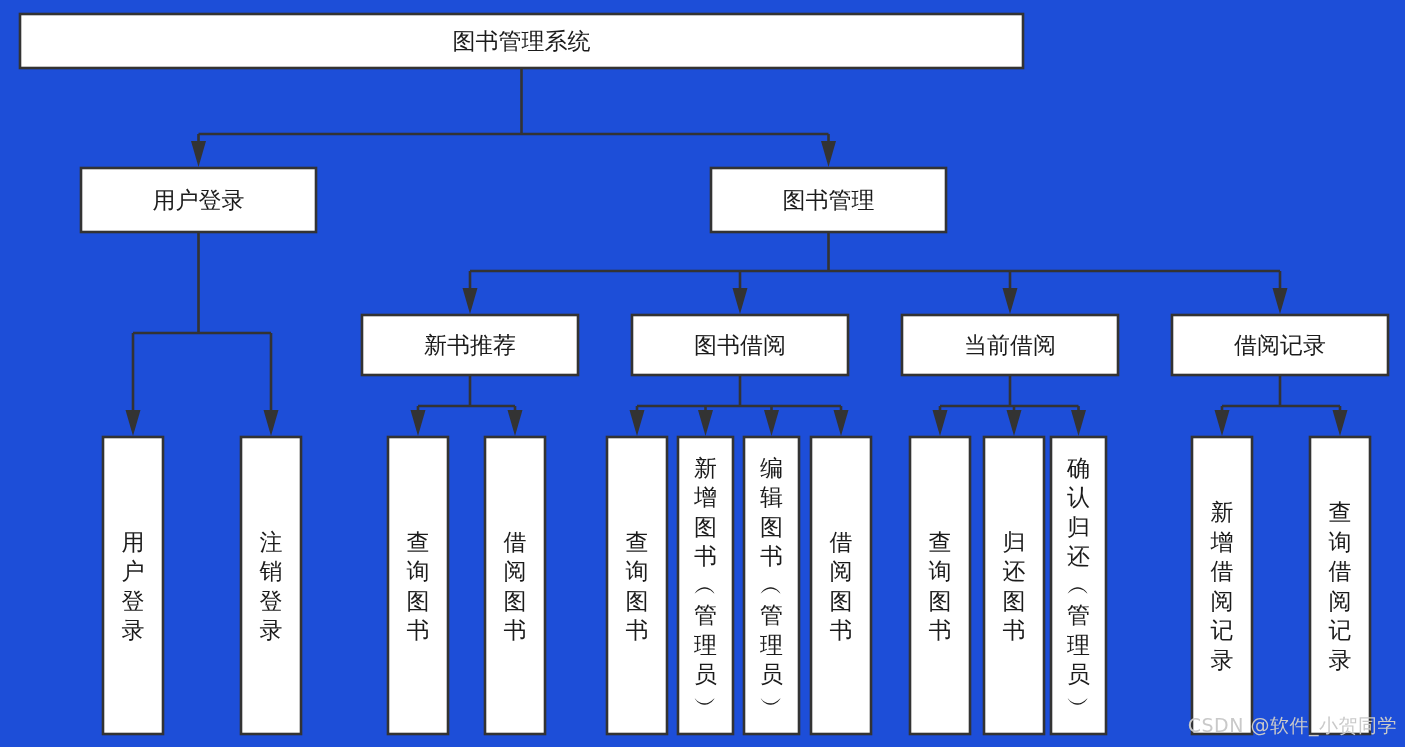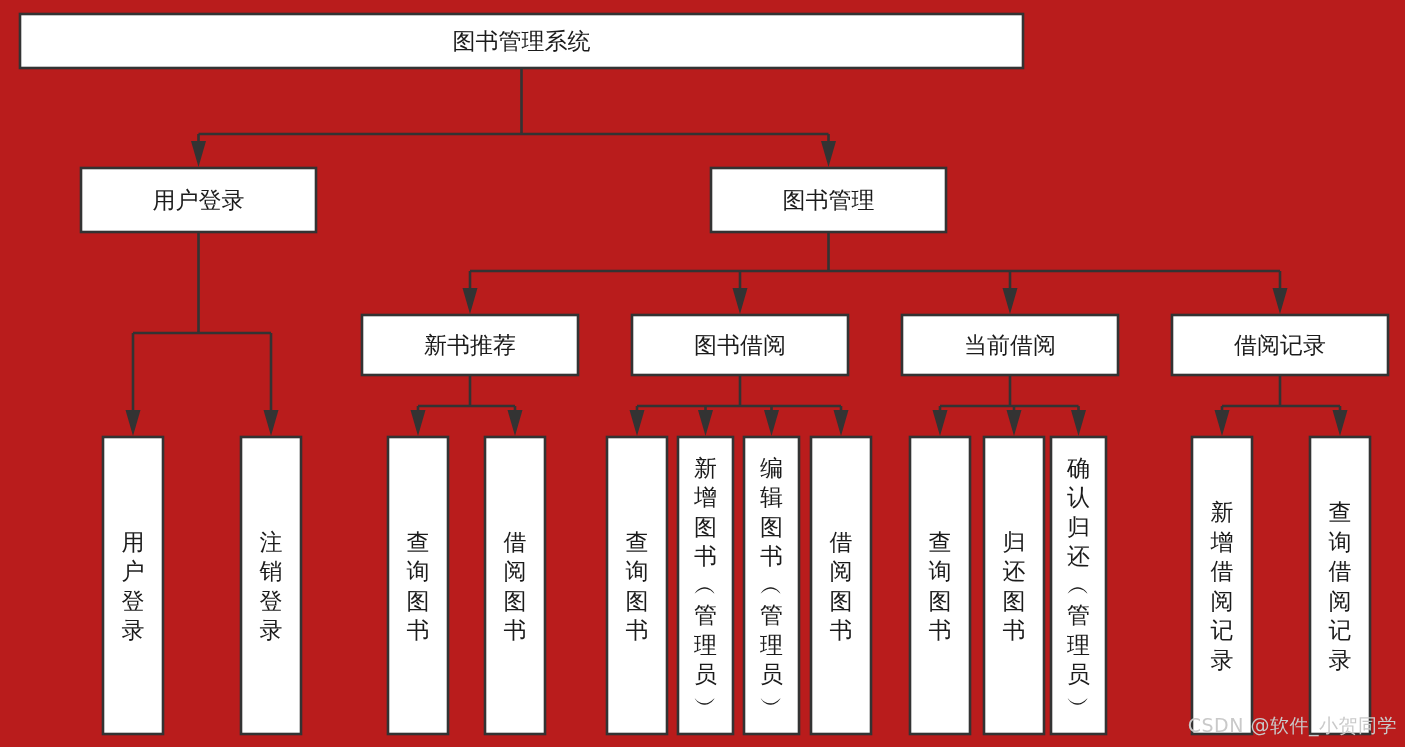--- a/index.html
+++ b/index.html
@@ -8,21 +8,21 @@
     padding: 0;
     background: #ffffff;
   }
   body {
     font-family: "DejaVu Sans", "Liberation Sans", sans-serif;
   }
   #diagram-root {
     position: relative;
     width: 1405px;
     height: 747px;
-    background: #b91c1c;
+    background: #1d4ed8;
     overflow: hidden;
   }
   svg#tree-svg {
     position: absolute;
     top: 0;
     left: 0;
     width: 1405px;
     height: 747px;
     display: block;
   }

